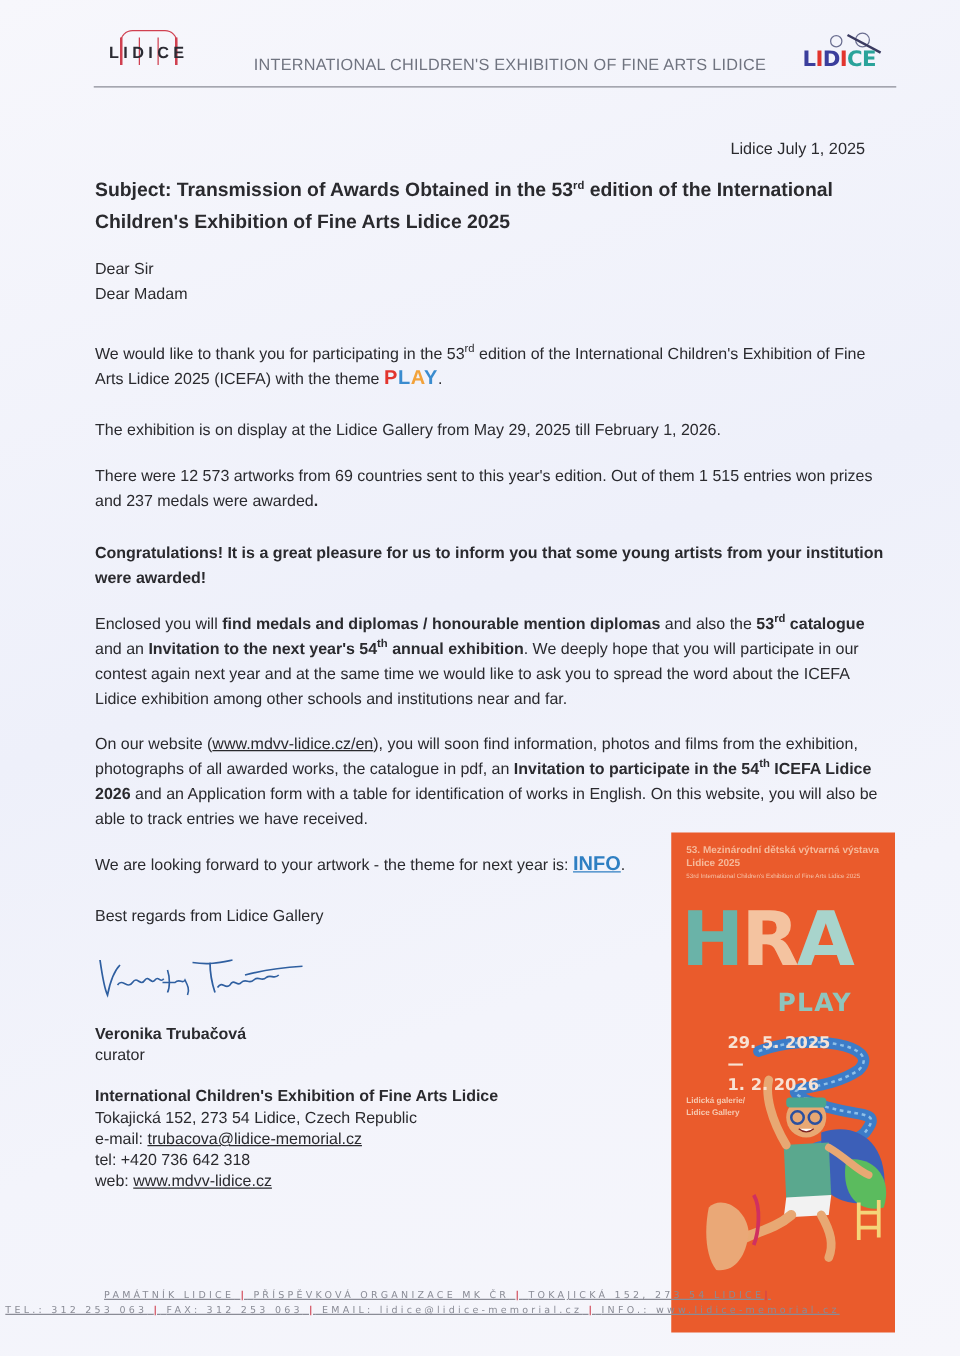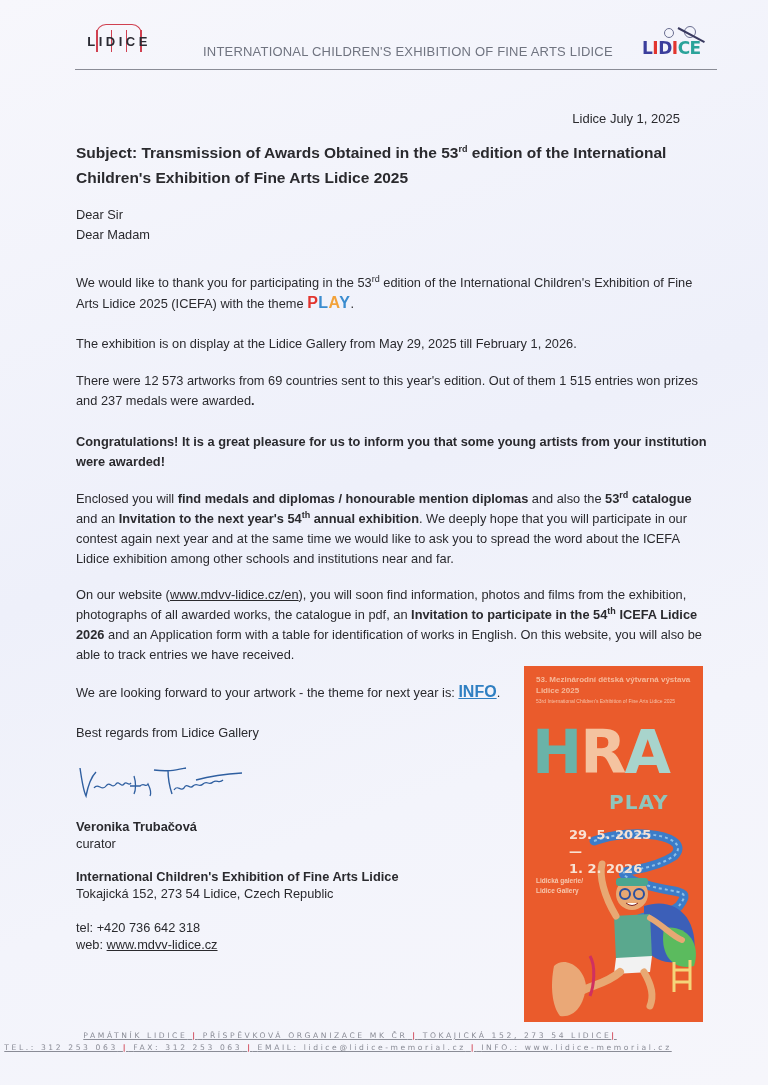--- a/index.html
+++ b/index.html
@@ -27,34 +27,34 @@
   .logo-right .letters span:nth-child(2){color:#e2352e}
   .logo-right .letters span:nth-child(3){color:#3b3e9c}
   .logo-right .letters span:nth-child(4){color:#e2352e}
   .logo-right .letters span:nth-child(5){color:#2aa39a}
   .logo-right .letters span:nth-child(6){color:#2aa39a}
   .logo-right .brush { position:absolute; left:38px; top:3px; width:30px; height:2px; background:#3a3a60; transform:rotate(28deg); transform-origin:left; }
   .logo-right .face1 { position:absolute; left:24px; top:4px; width:8px; height:8px; border:1px solid #6a6e90; border-radius:50%; }
   .logo-right .face2 { position:absolute; left:44px; top:2px; width:10px; height:10px; border:1px solid #6a6e90; border-radius:50%; }
   .header-rule { position:absolute; left:75px; top:69px; width:642px; height:1px; background:#8a8c96; }
 
-  .date { position:absolute; right:88px; top:111px; font-size:13px; }
+  .date { position:absolute; right:76px; top:111px; font-size:13px; }
   .subject { position:absolute; left:76px; top:140px; width:620px; font-size:15.5px; font-weight:bold; line-height:25px; }
   .subject sup, p sup { font-size:9px; line-height:0; }
 
   .txt { position:absolute; left:76px; width:640px; font-size:12.8px; line-height:20px; margin:0; }
   .txt b { font-weight:bold; }
   .play-word { font-weight:bold; font-size:16px; letter-spacing:0.5px; }
   .play-word .p{color:#e2352e}.play-word .l{color:#3a8ccf}.play-word .a{color:#f2a23a}.play-word .y{color:#3a8ccf}
   .book-word { font-weight:bold; font-size:16px; color:#2f7fc2; text-decoration:underline; }
   a.link { color:#2a2a2e; text-decoration:underline; }
 
   .sig { position:absolute; left:76px; top:762px; width:170px; height:44px; }
 
-  .poster { position:absolute; left:524px; top:666px; width:179px; height:356px; background:#ea5b2c; overflow:hidden; }
+  .poster { position:absolute; left:537px; top:666px; width:179px; height:400px; background:#ea5b2c; overflow:hidden; }
   .poster .t1 { position:absolute; left:12px; top:8px; width:160px; font-size:8px; font-weight:bold; color:#f6b99a; line-height:11px; }
   .poster .t2 { position:absolute; left:12px; top:32px; width:160px; font-size:5px; color:#f6c3a9; line-height:7px; }
   .poster .hra { position:absolute; left:8px; top:56px; font-size:60px; font-weight:bold; line-height:60px; letter-spacing:-2px; font-family:"DejaVu Sans", sans-serif; }
   .poster .hra .h{color:#6ab3a8}.poster .hra .r{color:#f4c3a0}.poster .hra .a{color:#a8d4cc}
   .poster .pl { position:absolute; left:85px; top:124px; font-size:20px; font-weight:bold; color:#8fc5bc; letter-spacing:1px; font-family:"DejaVu Sans", sans-serif; }
   .poster .dates { position:absolute; left:12px; top:160px; font-size:13px; font-weight:bold; color:#f8e2d3; line-height:17px; font-family:"DejaVu Sans", sans-serif;margin-left:33px; }
   .poster .venue { position:absolute; left:12px; top:210px; font-size:6.5px; color:#f6c9b0; line-height:10px; font-weight:bold; }
   .poster svg { position:absolute; left:0; top:0; }
 
   .footer { position:absolute; left:0; top:1030px; width:700px; font-size:7.6px; color:#8a8c96; text-align:center; letter-spacing:2.6px; line-height:12px; font-family:"DejaVu Sans", sans-serif;text-decoration:underline; }
@@ -117,20 +117,21 @@
     <path d="M78 8 C92 10 100 8 110 6 M92 8 C92 18 94 26 96 32" fill="none" stroke="#2f5fa0" stroke-width="1.4"></path>
     <path d="M98 28 c4 -6 6 2 10 -2 c3 -6 6 2 9 -2 c4 -4 6 2 10 -2 c4 -4 6 2 10 -2 c4 -3 6 2 10 -2" fill="none" stroke="#2f5fa0" stroke-width="1.3"></path>
     <path d="M120 18 C135 14 150 12 166 11" fill="none" stroke="#2f5fa0" stroke-width="1.3"></path>
   </svg>
 
   <p class="txt" style="top:817px; font-weight:bold">Veronika Trubačová</p>
   <p class="txt" style="top:834px">curator</p>
 
   <p class="txt" style="top:867px; font-weight:bold">International Children's Exhibition of Fine Arts Lidice</p>
   <p class="txt" style="top:884px">Tokajická 152, 273 54 Lidice, Czech Republic</p>
+  <p class="txt" style="top:901px"><span>e-mail: </span><a class="link">trubacova@lidice-memorial.cz</a></p>
   <p class="txt" style="top:918px">tel: +420 736 642 318</p>
   <p class="txt" style="top:935px"><span>web: </span><a class="link">www.mdvv-lidice.cz</a></p>
 
   <div class="poster">
     <svg width="179" height="356" viewBox="0 0 179 356">
       <path d="M70 175 C110 160 170 170 150 190 C120 210 80 200 110 215 C150 230 170 220 155 240 C140 255 100 245 120 262" fill="none" stroke="#3c7cc8" stroke-width="9" stroke-linecap="round"></path>
       <path d="M70 175 C110 160 170 170 150 190 C120 210 80 200 110 215 C150 230 170 220 155 240" fill="none" stroke="#8ec0e8" stroke-width="2" stroke-dasharray="3 3"></path>
       <path d="M120 240 C150 230 175 250 170 290 C160 300 130 300 120 280 Z" fill="#3c5fb8"></path>
       <path d="M140 262 C160 258 178 275 170 300 C150 305 135 290 140 262 Z" fill="#5bbb5e"></path>
       <circle cx="108" cy="228" r="16" fill="#e8a873"></circle>

